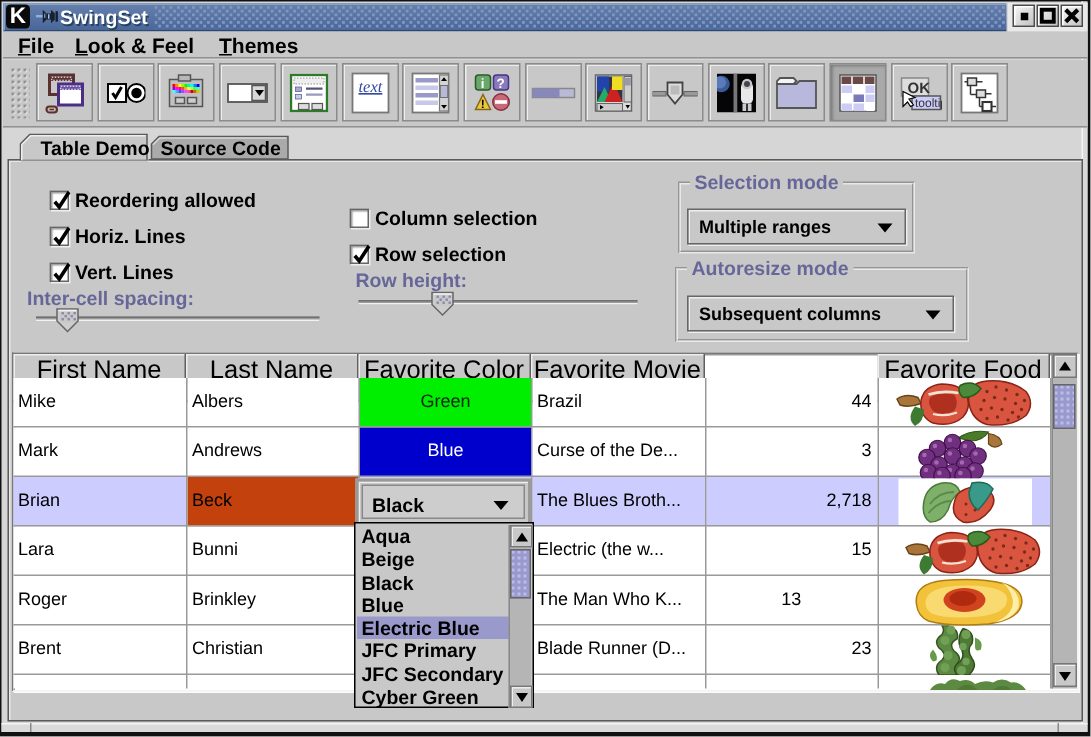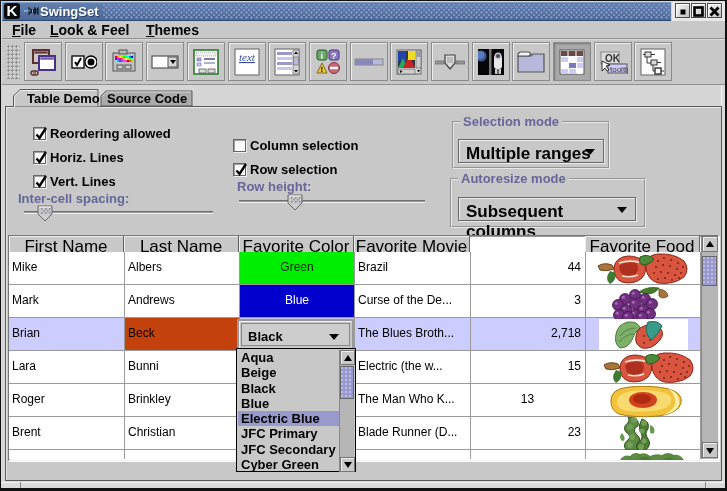--- a/index.html
+++ b/index.html
@@ -44,21 +44,21 @@
 .cb { position:absolute; width:13px; height:13px; background:#fff; border:1px solid #666;
   box-shadow:1px 1px 0 #eee, inset 1px 1px 1px #999; }
 .cb svg { position:absolute; left:0px; top:-3px; }
 .cblabel { position:absolute; font-weight:bold; font-size:13px; color:#000; }
 .plabel { position:absolute; font-weight:bold; font-size:13px; color:#666699; }
 .track { position:absolute; height:3px; background:#9a9a9a; border-top:1px solid #707070; border-bottom:1px solid #f2f2f2; }
 .thumb { position:absolute; width:15px; height:16px; }
 .tborder { position:absolute; border:2px groove #e8e8e8; }
 .tbtitle { position:absolute; top:-9px; left:6px; background:#c8c8c8; padding:0 3px; font-weight:bold; font-size:13px; color:#666699; }
 .combo { position:absolute; height:24px; background:#c8c8c8; border:1px solid #666;
-  box-shadow:inset 1px 1px 0 #eee, 1px 1px 0 #eee; font-weight:bold; font-size:17px; }
+  box-shadow:inset 1px 1px 0 #eee, 1px 1px 0 #eee; font-weight:bold; font-size:12px; }
 .combo .txt { position:absolute; left:7px; top:4px; }
 .combo .arr { position:absolute; right:8px; top:9px; width:0; height:0; border-left:5px solid transparent; border-right:5px solid transparent; border-top:6px solid #000; }
 
 #scrollpane { left:8px; top:235px; width:711px; height:226px; border:1px solid #777; border-bottom-color:#f2f2f2; border-right-color:#f2f2f2; box-shadow:1px 1px 0 #fafafa, inset 1px 1px 0 #999; background:#fff; }
 .hcell { position:absolute; top:0; height:32px; background:#c8c8c8; font-size:17px; text-align:center; color:#000; border-right:1px solid #5f5f5f; border-bottom:1px solid #5f5f5f; box-shadow:inset 1px 1px 0 #eee; padding-top:1px; }
 .cell { position:absolute; font-size:12px; color:#000; padding:8px 0 0 3px; overflow:hidden; white-space:nowrap; }
 .gridv { position:absolute; width:1px; background:#9a9a9a; }
 .gridh { position:absolute; height:1px; background:#9a9a9a; }
 #vsb { position:absolute; left:692px; top:0px; width:17px; height:223px; background:#b5b5b5; border-left:1px solid #888; }
 .sbtn { position:absolute; width:16px; height:16px; background:#c8c8c8; border:1px solid #777; box-shadow:inset 1px 1px 0 #eee; }

